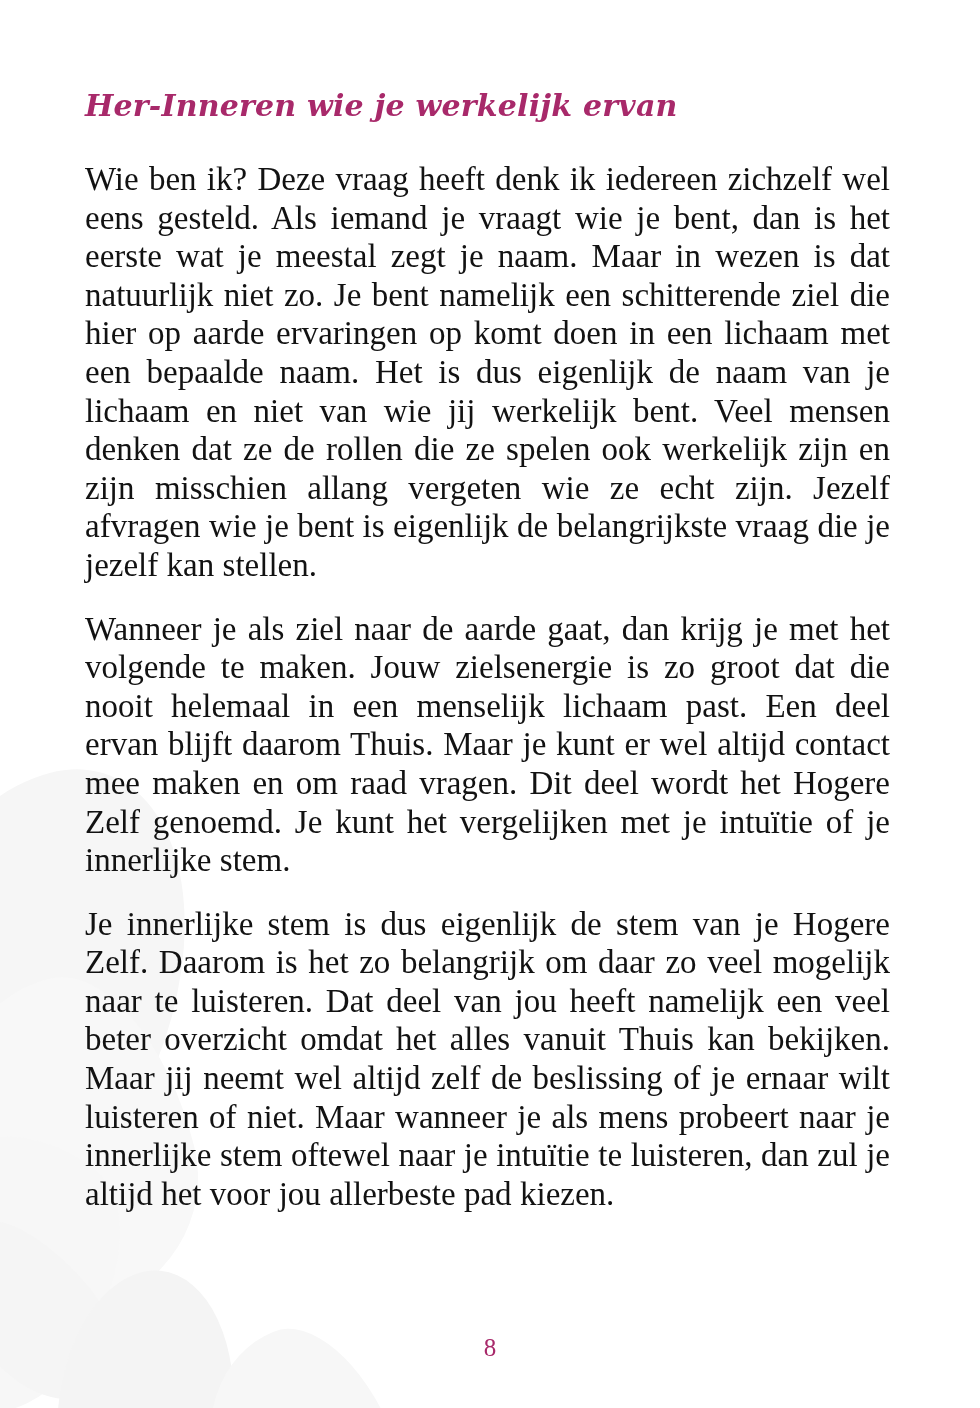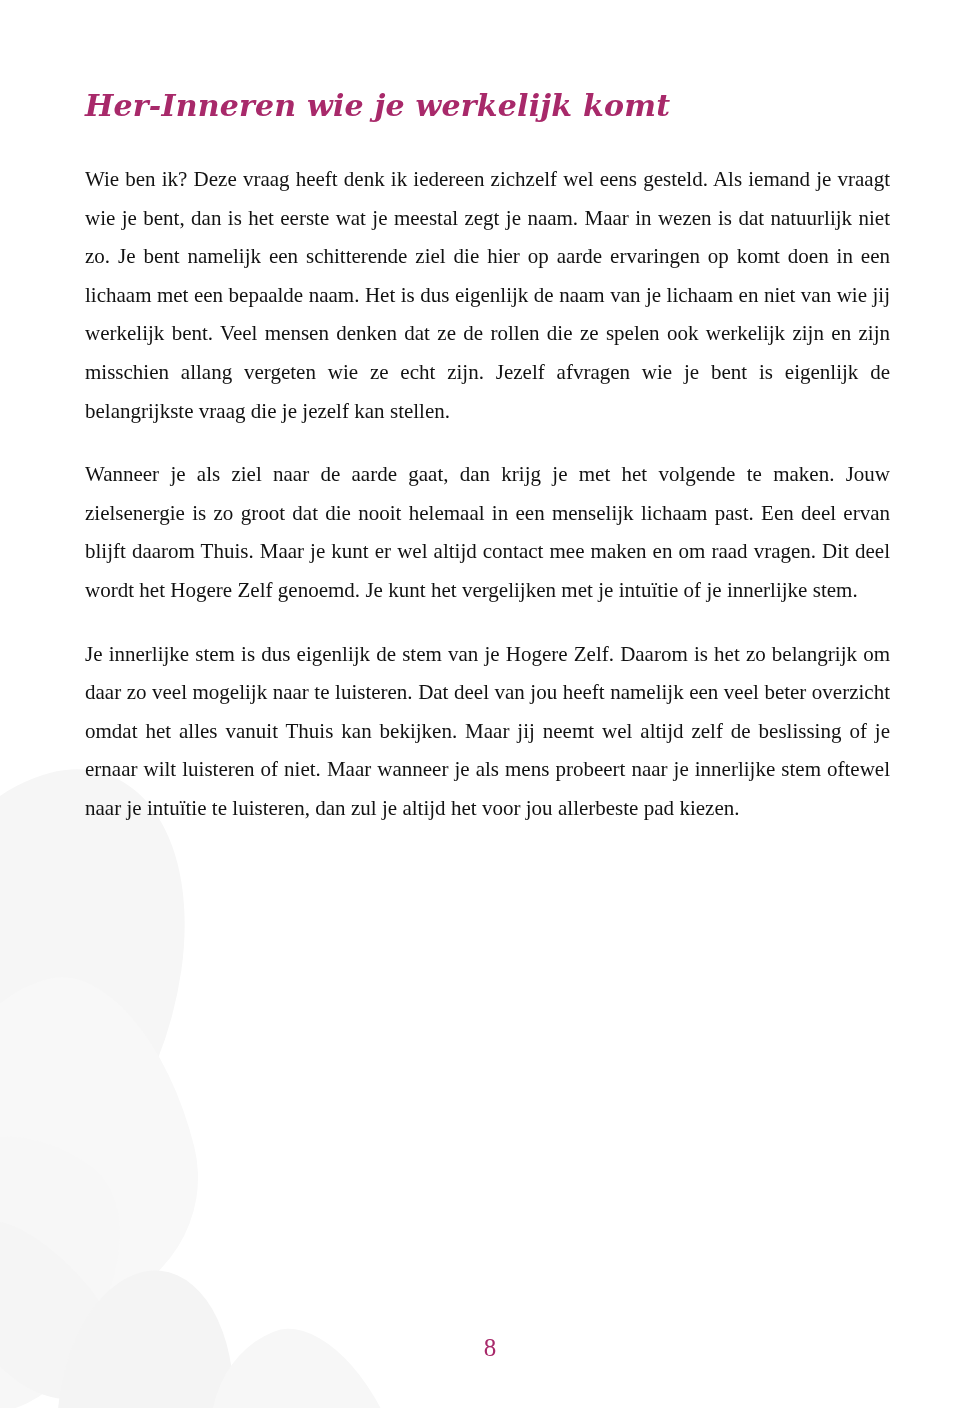--- a/index.html
+++ b/index.html
@@ -105,21 +105,21 @@
 
   .body-column {
     position: absolute;
     left: 85px;
     top: 160px;
     width: 805px;
   }
 
   .body-paragraph {
     margin: 0 0 25px 0;
-    font-size: 21px;
+    font-size: 33px;
     line-height: 38.6px;
     color: #121212;
     text-align: justify;
     text-justify: inter-word;
     hyphens: manual;
     word-spacing: 0.1px;
   }
   .body-paragraph:last-child {
     margin-bottom: 8px;
   }
@@ -142,21 +142,21 @@
   <div class="petal petal-a"></div>
   <div class="petal petal-b"></div>
   <div class="petal petal-e"></div>
   <div class="petal petal-f"></div>
   <div class="petal petal-c"></div>
   <div class="petal petal-d"></div>
 </div>
 
 <div class="page">
 
-  <h1 class="chapter-title">Her-Inneren wie je werkelijk komt</h1>
+  <h1 class="chapter-title">Her-Inneren wie je werkelijk ervan</h1>
 
   <div class="body-column">
     <p class="body-paragraph">Wie ben ik? Deze vraag heeft denk ik iedereen zichzelf wel eens gesteld. Als iemand je vraagt wie je bent, dan is het eerste wat je meestal zegt je naam. Maar in wezen is dat natuurlijk niet zo. Je bent namelijk een schitterende ziel die hier op aarde ervaringen op komt doen in een lichaam met een bepaalde naam. Het is dus eigenlijk de naam van je lichaam en niet van wie jij werkelijk bent. Veel mensen denken dat ze de rollen die ze spelen ook werkelijk zijn en zijn misschien allang vergeten wie ze echt zijn. Jezelf afvragen wie je bent is eigenlijk de belangrijkste vraag die je jezelf kan stellen.</p>
     <p class="body-paragraph">Wanneer je als ziel naar de aarde gaat, dan krijg je met het volgende te maken. Jouw zielsenergie is zo groot dat die nooit helemaal in een menselijk lichaam past. Een deel ervan blijft daarom Thuis. Maar je kunt er wel altijd contact mee maken en om raad vragen. Dit deel wordt het Hogere Zelf genoemd. Je kunt het vergelijken met je intuïtie of je innerlijke stem.</p>
     <p class="body-paragraph">Je innerlijke stem is dus eigenlijk de stem van je Hogere Zelf. Daarom is het zo belangrijk om daar zo veel mogelijk naar te luisteren. Dat deel van jou heeft namelijk een veel beter overzicht omdat het alles vanuit Thuis kan bekijken. Maar jij neemt wel altijd zelf de beslissing of je ernaar wilt luisteren of niet. Maar wanneer je als mens probeert naar je innerlijke stem oftewel naar je intuïtie te luisteren, dan zul je altijd het voor jou allerbeste pad kiezen.</p>
   </div>
 
   <div class="page-number">8</div>
 
 </div>

